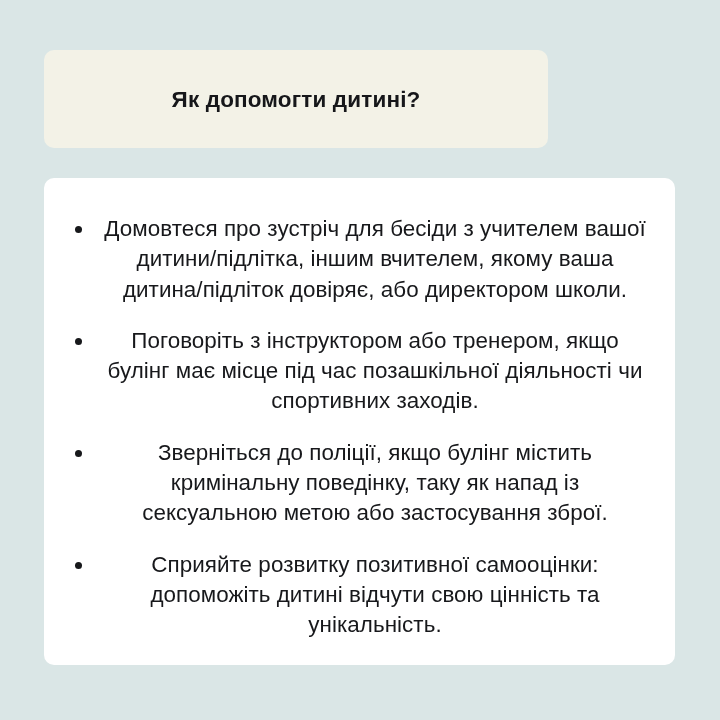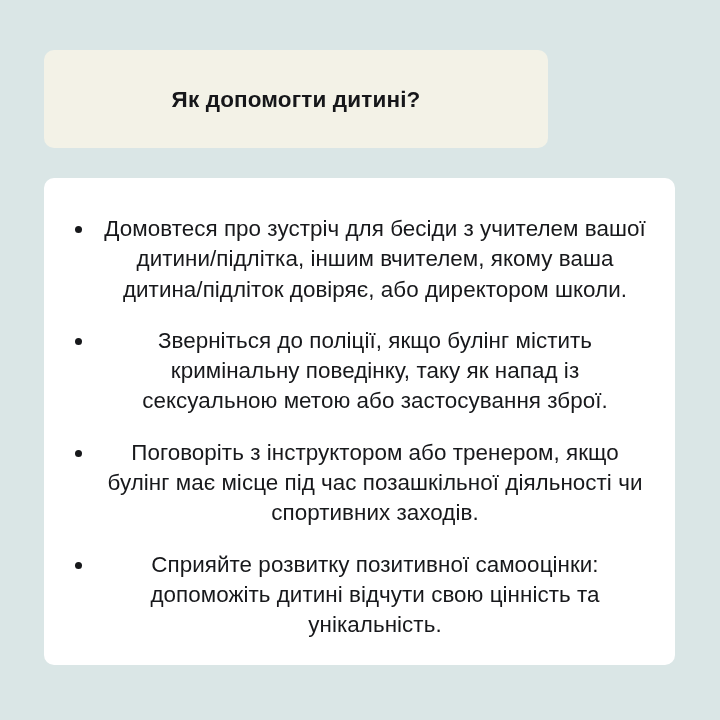--- a/index.html
+++ b/index.html
@@ -108,26 +108,26 @@
   <div class="body-card">
     <ul class="tips-list">
 
       <li class="tip-item">
         <span class="tip-bullet"></span>
         <span class="tip-text">Домовтеся про зустріч для бесіди з учителем вашої дитини/підлітка, іншим вчителем, якому ваша дитина/підліток довіряє, або директором школи.</span>
       </li>
 
       <li class="tip-item">
         <span class="tip-bullet"></span>
-        <span class="tip-text">Зверніться до поліції, якщо булінг містить кримінальну поведінку, таку як напад із сексуальною метою або застосування зброї.</span>
+        <span class="tip-text">Поговоріть з інструктором або тренером, якщо булінг має місце під час позашкільної діяльності чи спортивних заходів.</span>
       </li>
 
       <li class="tip-item">
         <span class="tip-bullet"></span>
-        <span class="tip-text">Поговоріть з інструктором або тренером, якщо булінг має місце під час позашкільної діяльності чи спортивних заходів.</span>
+        <span class="tip-text">Зверніться до поліції, якщо булінг містить кримінальну поведінку, таку як напад із сексуальною метою або застосування зброї.</span>
       </li>
 
       <li class="tip-item">
         <span class="tip-bullet"></span>
         <span class="tip-text">Сприяйте розвитку позитивної самооцінки: допоможіть дитині відчути свою цінність та унікальність.</span>
       </li>
 
     </ul>
   </div>
 

